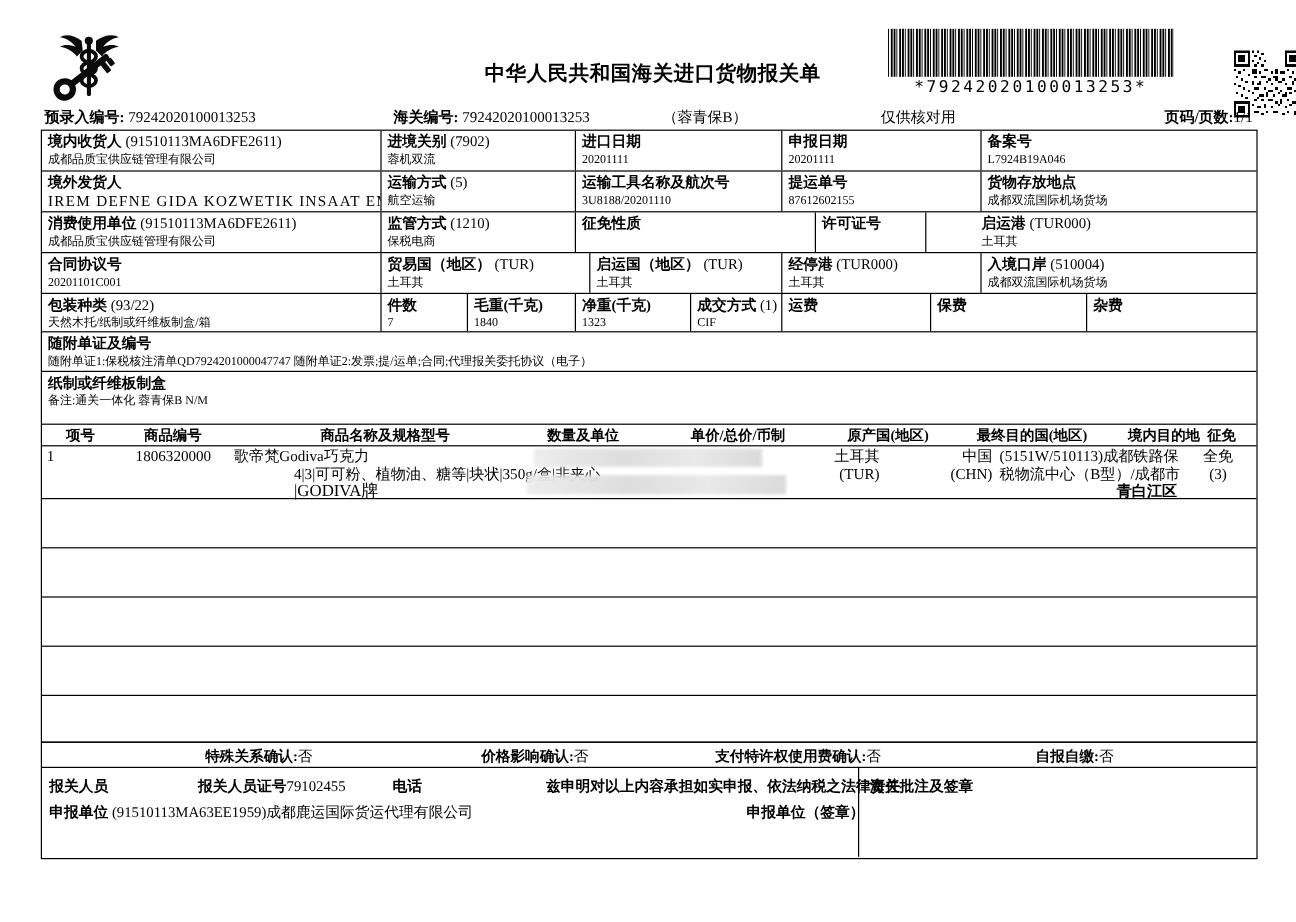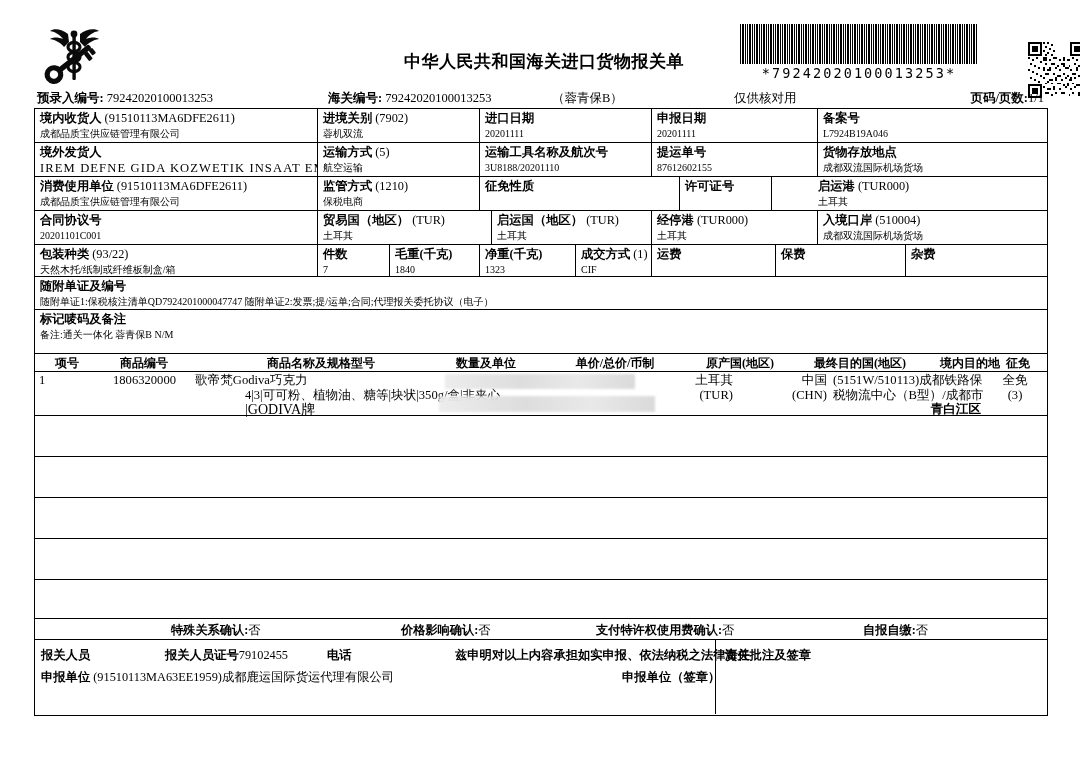--- a/index.html
+++ b/index.html
@@ -549,21 +549,21 @@
 
     <div class="row" style="top:168px; height:33px;">
       <div class="cell" style="left:0; width:1011px;">
         <div class="lab">随附单证及编号</div>
         <div class="val">随附单证1:保税核注清单QD7924201000047747 随附单证2:发票;提/运单;合同;代理报关委托协议（电子）</div>
       </div>
     </div>
 
     <div class="row" style="top:201px; height:44px;">
       <div class="cell" style="left:0; width:1011px;">
-        <div class="lab">标记唛码及备注</div>
+        <div class="lab">纸制或纤维板制盒</div>
         <div class="val">备注:通关一体化 蓉青保B N/M</div>
       </div>
     </div>
 
     <div class="gtable" style="top:245px; height:297px;">
 
       <div class="ghead">
         <div class="gh" style="left:4px;  width:40px;text-align:right;">项号</div>
         <div class="gh" style="left:54px; width:110px;">商品编号</div>
         <div class="gh" style="left:186px;width:200px;">商品名称及规格型号</div>

